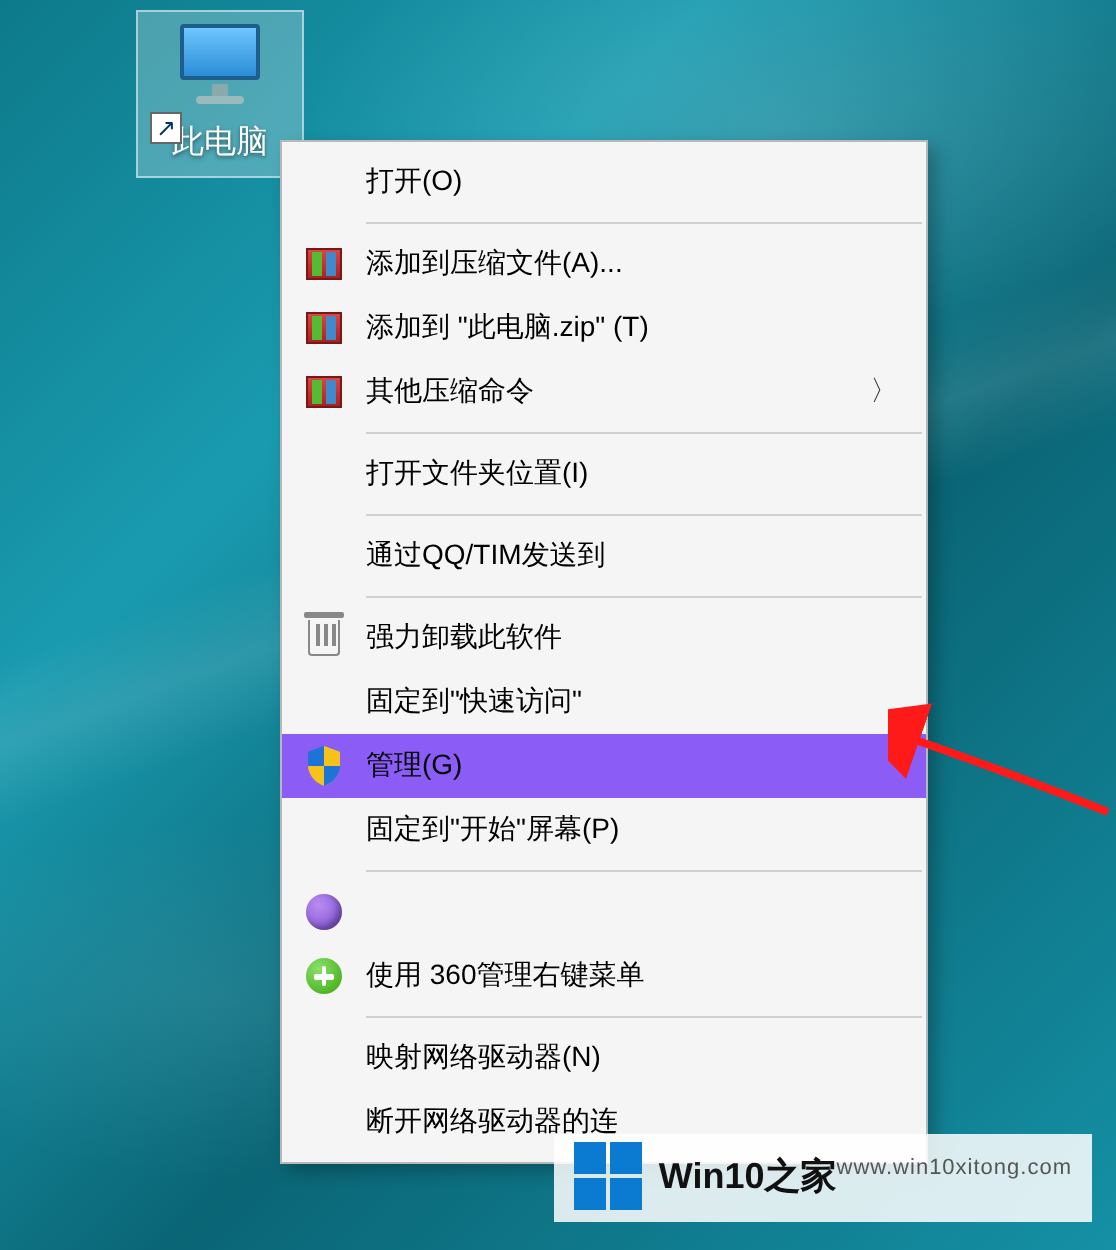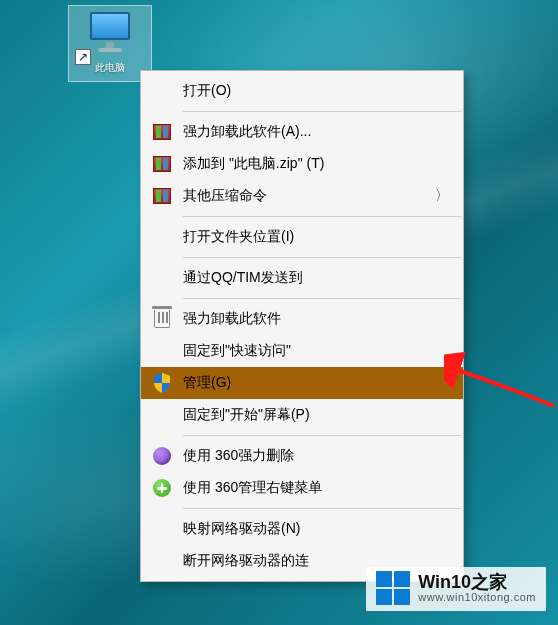--- a/index.html
+++ b/index.html
@@ -34,36 +34,36 @@
     border: 1px solid rgba(255,255,255,.5);
     padding: 4px 2px 6px;
   }
   .pc-glyph { display:inline-block; position:relative; width:60px; height:46px; }
   .pc-glyph .screen { position:absolute; top:2px; left:10px; width:40px; height:28px;
     background:linear-gradient(#6fc6ff,#2a8dd6); border:2px solid #1e5e8c; border-radius:2px; }
   .pc-glyph .stand { position:absolute; top:32px; left:26px; width:8px; height:6px; background:#8aa; }
   .pc-glyph .base  { position:absolute; top:38px; left:18px; width:24px; height:4px; background:#9bb; border-radius:2px; }
   .shortcut-arrow { position:absolute; bottom:16px; left:6px; width:16px; height:16px;
     background:#fff; border:1px solid #666; color:#036; font-size:12px; line-height:14px; }
-  .icon-label { color:#fff; font-size:10px; margin-top:2px; text-shadow:0 1px 2px rgba(0,0,0,.5); }
+  .icon-label { color:#fff; font-size:16px; margin-top:2px; text-shadow:0 1px 2px rgba(0,0,0,.5); }
 
   
   .ctx {
     position:absolute; top:70px; left:140px; width:324px;
     background:#f5f5f5; border:1px solid #b8b8b8;
     box-shadow:4px 4px 8px rgba(0,0,0,.25);
     padding:4px 0;
   }
   .item {
     display:flex; align-items:center;
     height:32px; padding:0 14px 0 10px;
     color:#000; cursor:default; white-space:nowrap;
     position:relative;
   }
-  .item.hover { background:#a16207; }
+  .item.hover { background:#8b5cf6; }
   .item .ico { width:22px; height:22px; margin-right:10px; display:flex; align-items:center; justify-content:center; flex-shrink:0; }
   .item .lbl { flex:1; }
   .item .sub { color:#333; }
   .sep { height:1px; background:#d0d0d0; margin:4px 2px 4px 42px; }
   .indent { padding-left:42px; }
 
   
   .books { width:18px; height:16px; position:relative; }
   .books::before{content:"";position:absolute;inset:0;background:linear-gradient(#d44,#a22);border:1px solid #7a1818;}
   .books::after{content:"";position:absolute;top:2px;left:3px;width:5px;height:12px;background:#5b3;}
@@ -88,21 +88,21 @@
   .grn::after{top:4px;left:7.5px;width:2.5px;height:10px;border-radius:1px;}
 
   
   .annot { position:absolute; top:336px; left:444px; pointer-events:none; }
 
   
   .wm { position:absolute; right:12px; bottom:14px; display:flex; align-items:center; gap:8px;
         background:rgba(255,255,255,.85); padding:4px 10px 6px; }
   .winlogo{width:34px;height:34px;display:grid;grid-template:1fr 1fr/1fr 1fr;gap:2px;}
   .winlogo div{background:#0b7bd1;}
-  .wm-text{display:flex;flex-direction:column;line-height:1.05;}
+  .wm-text{display:flex;flex-direction:row;line-height:1.05;}
   .wm-text b{font-size:18px;color:#111;}
   .wm-text small{font-size:11px;color:#555;letter-spacing:.5px;}
 </style>
 </head>
 <body>
 
 <div class="desktop-icon">
   <div class="pc-glyph">
     <div class="screen"></div><div class="stand"></div><div class="base"></div>
   </div>
@@ -116,21 +116,21 @@
     <span class="lbl">打开(O)</span>
   </div>
   <div class="sep"></div>
 
   <div class="item">
     <span class="ico">
         <span class="books">
           <span></span>
         </span>
       </span>
-    <span class="lbl">强力卸载此软件(A)...</span>
+    <span class="lbl">添加到压缩文件(A)...</span>
   </div>
   <div class="item">
     <span class="ico">
         <span class="books">
           <span></span>
         </span>
       </span>
     <span class="lbl">添加到 "此电脑.zip" (T)</span>
   </div>
   <div class="item">
@@ -184,21 +184,20 @@
 
   <div class="item indent">
     <span class="lbl">固定到"开始"屏幕(P)</span>
   </div>
   <div class="sep"></div>
 
   <div class="item">
     <span class="ico">
         <span class="orb"></span>
       </span>
-    <span class="lbl">使用 360强力删除</span>
   </div>
   <div class="item">
     <span class="ico">
         <span class="grn"></span>
       </span>
     <span class="lbl">使用 360管理右键菜单</span>
   </div>
   <div class="sep"></div>
 
   <div class="item indent">

